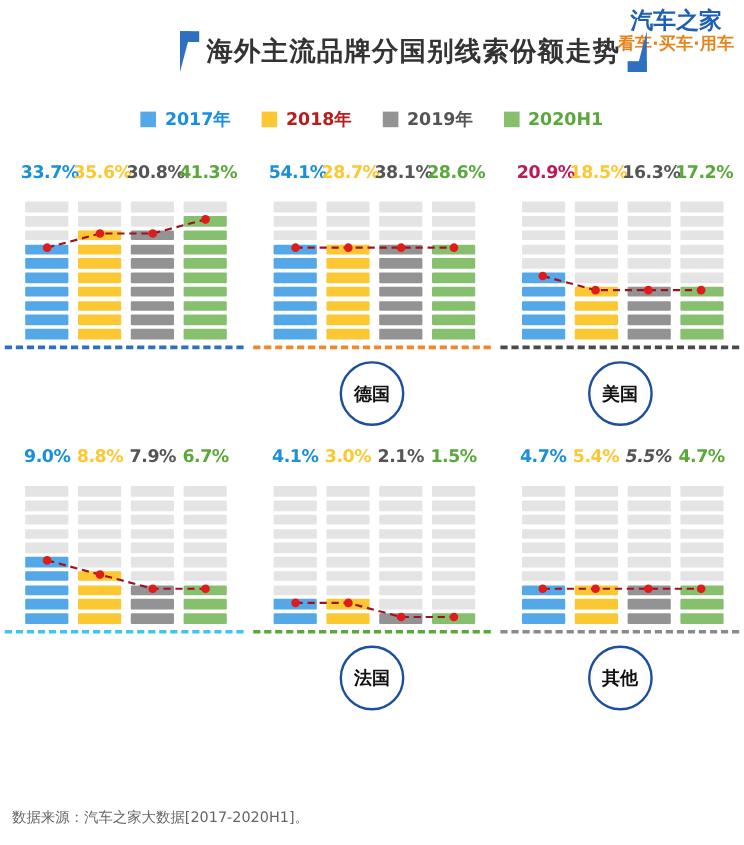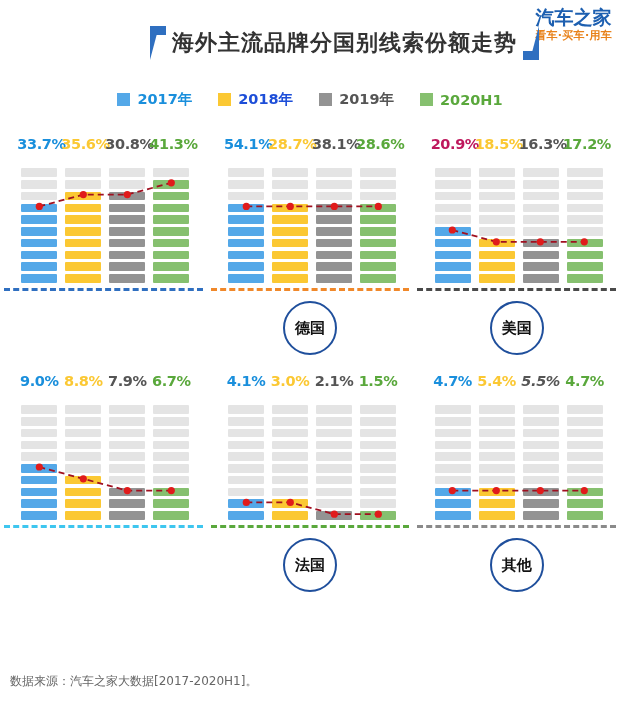--- a/index.html
+++ b/index.html
@@ -13,21 +13,21 @@
 
   
   .header { position: absolute; left: 0; top: 0; width: 620px; height: 72px; }
 
   .logo { position: absolute; right: 8px; top: 8px; text-align: center; line-height: 1; }
   .logo-main {
     font-size: 19px; font-weight: bold; color: #1d5fb0;
     letter-spacing: 0px; font-family: "DejaVu Sans", sans-serif;
   }
   .logo-sub {
-    font-size: 11px; font-weight: bold; color: #e8821a; margin-top: 3px;
+    font-size: 14px; font-weight: bold; color: #e8821a; margin-top: 3px;
     font-family: "DejaVu Sans", sans-serif; letter-spacing: .3px;
   }
 
   .title-wrap {
     position: absolute; left: 150px; top: 22px;
     display: flex; align-items: center; height: 42px;
   }
   .bracket { width: 16px; height: 34px; position: relative; flex: none; }
   .bracket-l::before {
     content: ""; position: absolute; left: 0; top: 0;
@@ -153,21 +153,21 @@
     </div>
   </div>
 
   <div class="legend" id="legend">
       <div class="legend-item">
         <span class="legend-swatch" style="background: rgb(84, 168, 232);"></span>
         <span class="legend-label" style="color: rgb(26, 143, 220);">2017年</span>
       </div>
       <div class="legend-item">
         <span class="legend-swatch" style="background: rgb(251, 200, 51);"></span>
-        <span class="legend-label" style="color: #1d4ed8;">2018年</span>
+        <span class="legend-label" style="color: #b91c1c;">2018年</span>
       </div>
       <div class="legend-item">
         <span class="legend-swatch" style="background: rgb(147, 147, 147);"></span>
         <span class="legend-label" style="color: rgb(85, 85, 85);">2019年</span>
       </div>
       <div class="legend-item">
         <span class="legend-swatch" style="background: rgb(134, 192, 111);"></span>
         <span class="legend-label" style="color: rgb(90, 168, 60);">2020H1</span>
       </div>
     </div>

